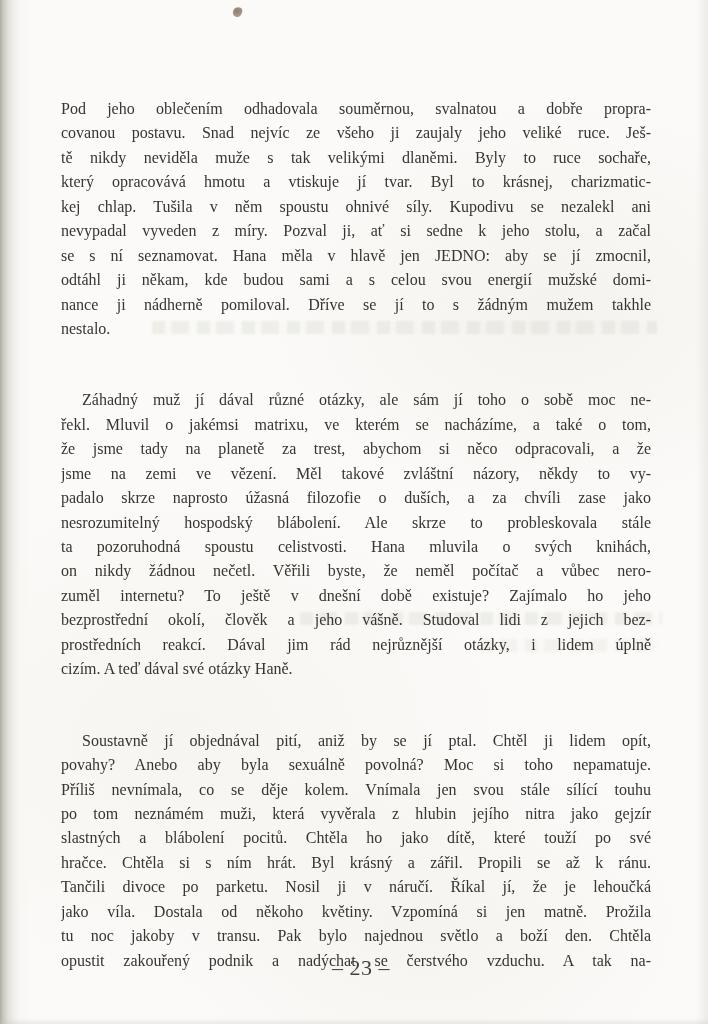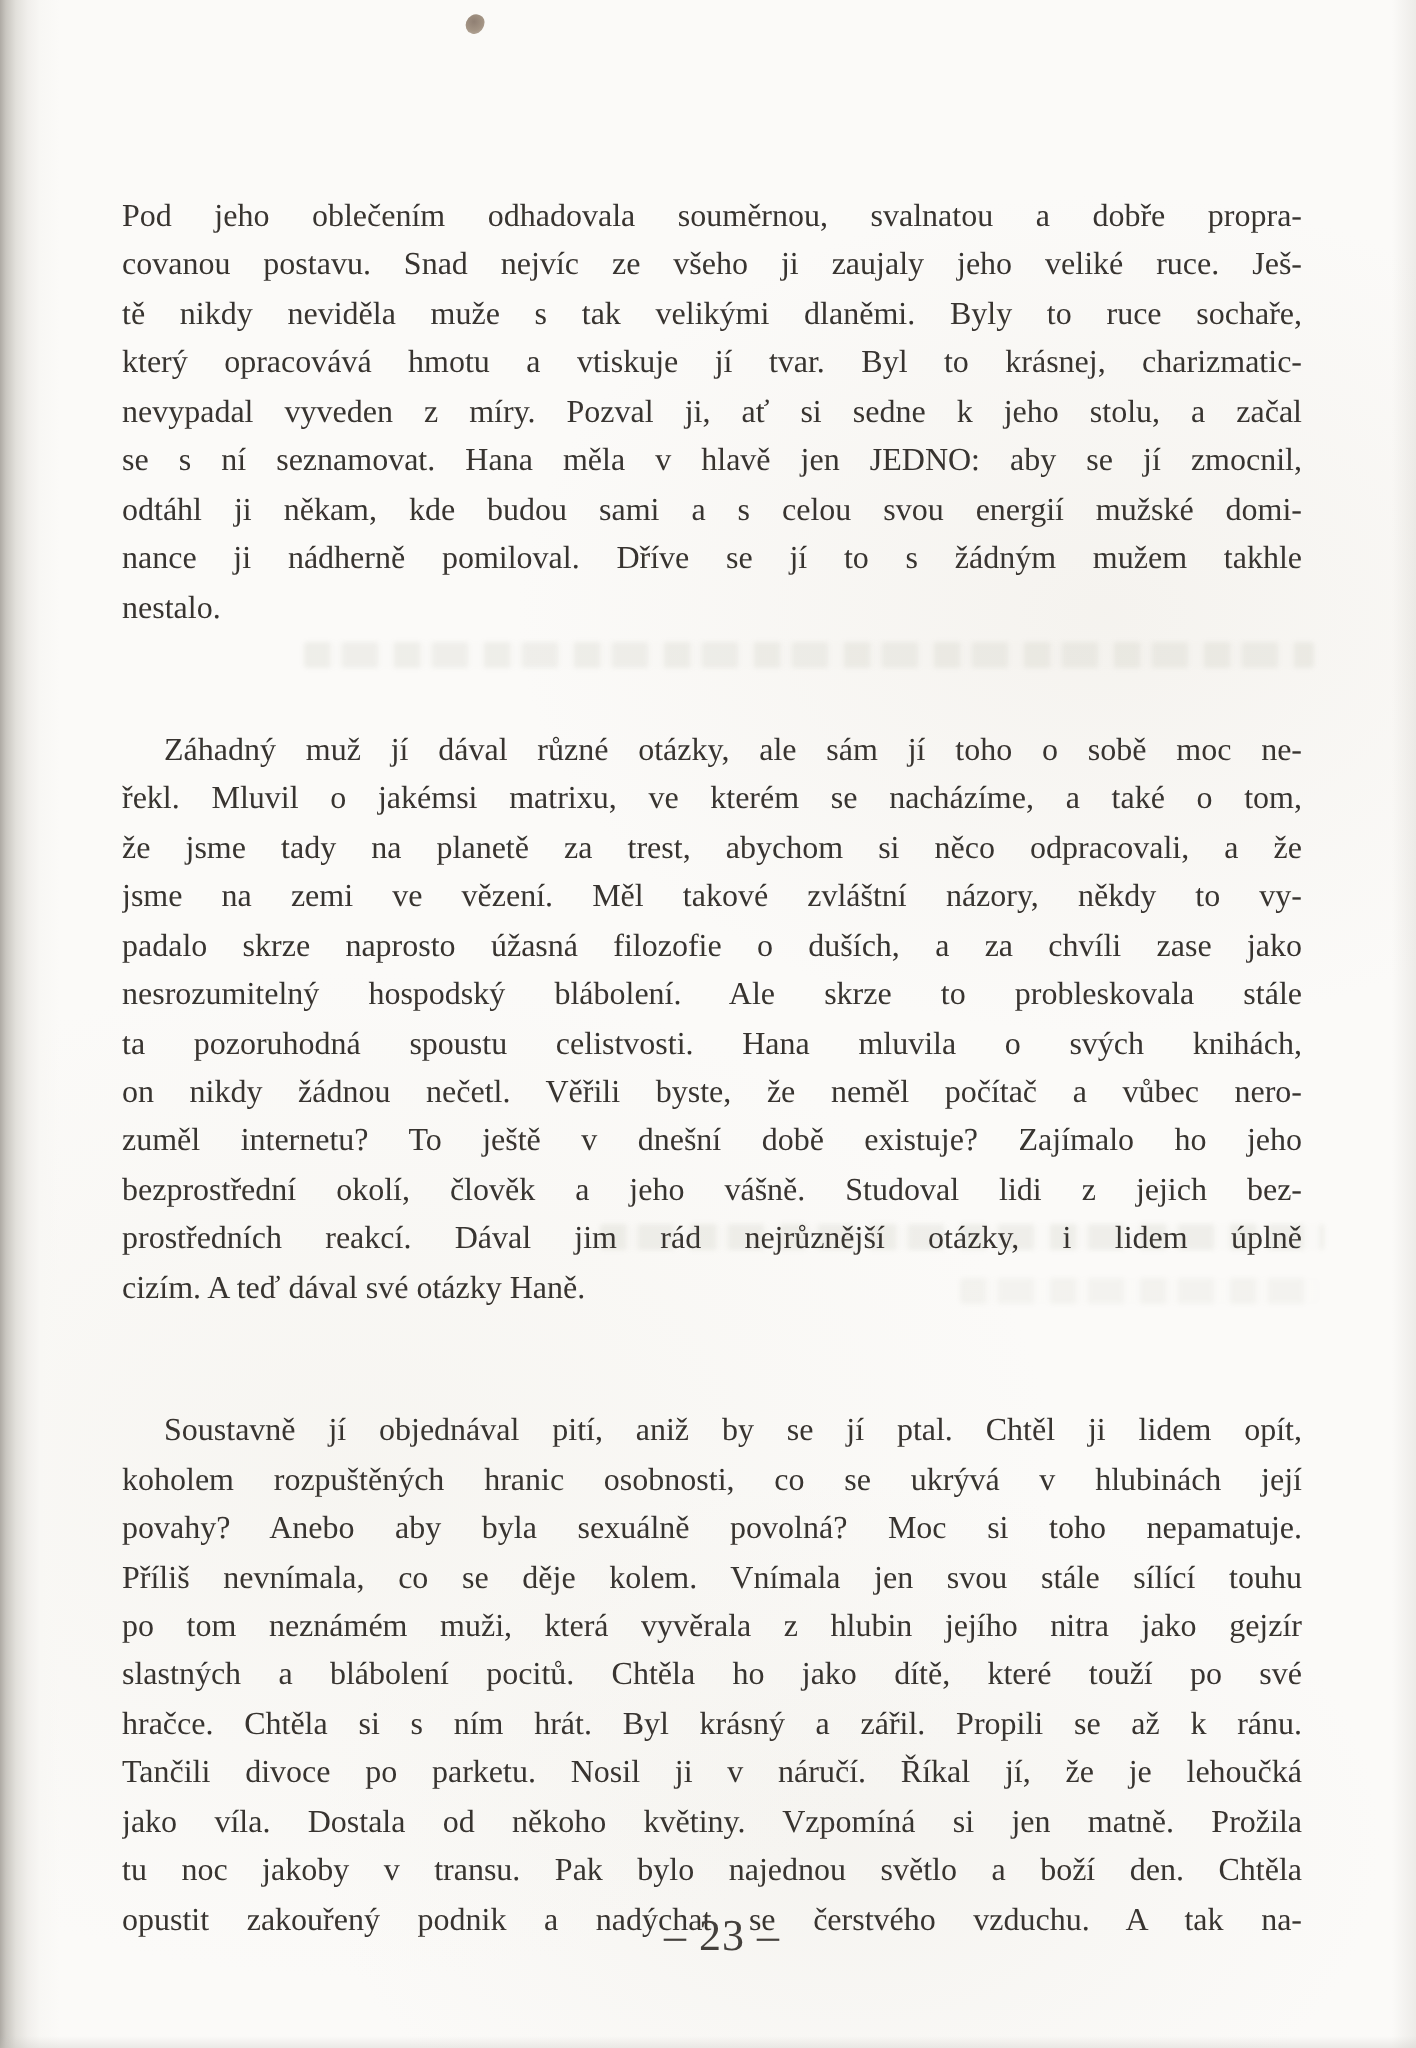--- a/index.html
+++ b/index.html
@@ -120,20 +120,21 @@
   <div class="ghost ghost-1"></div>
   <div class="ghost ghost-2"></div>
   <div class="ghost ghost-3"></div>
 
   <main class="text-block" id="text-block">
       <div class="paragraph">
         <div class="line">Pod jeho oblečením odhadovala souměrnou, svalnatou a dobře propra-</div>
         <div class="line">covanou postavu. Snad nejvíc ze všeho ji zaujaly jeho veliké ruce. Ješ-</div>
         <div class="line">tě nikdy neviděla muže s tak velikými dlaněmi. Byly to ruce sochaře,</div>
         <div class="line">který opracovává hmotu a vtiskuje jí tvar. Byl to krásnej, charizmatic-</div>
+        <div class="line">kej chlap. Tušila v něm spoustu ohnivé síly. Kupodivu se nezalekl ani</div>
         <div class="line">nevypadal vyveden z míry. Pozval ji, ať si sedne k jeho stolu, a začal</div>
         <div class="line">se s ní seznamovat. Hana měla v hlavě jen JEDNO: aby se jí zmocnil,</div>
         <div class="line">odtáhl ji někam, kde budou sami a s celou svou energií mužské domi-</div>
         <div class="line">nance ji nádherně pomiloval. Dříve se jí to s žádným mužem takhle</div>
         <div class="line short">nestalo.</div>
       </div>
       <div class="paragraph">
         <div class="line">Záhadný muž jí dával různé otázky, ale sám jí toho o sobě moc ne-</div>
         <div class="line">řekl. Mluvil o jakémsi matrixu, ve kterém se nacházíme, a také o tom,</div>
         <div class="line">že jsme tady na planetě za trest, abychom si něco odpracovali, a že</div>
@@ -142,21 +143,20 @@
         <div class="line">nesrozumitelný hospodský blábolení. Ale skrze to probleskovala stále</div>
         <div class="line">ta pozoruhodná spoustu celistvosti. Hana mluvila o svých knihách,</div>
         <div class="line">on nikdy žádnou nečetl. Věřili byste, že neměl počítač a vůbec nero-</div>
         <div class="line">zuměl internetu? To ještě v dnešní době existuje? Zajímalo ho jeho</div>
         <div class="line">bezprostřední okolí, člověk a jeho vášně. Studoval lidi z jejich bez-</div>
         <div class="line">prostředních reakcí. Dával jim rád nejrůznější otázky, i lidem úplně</div>
         <div class="line short">cizím. A teď dával své otázky Haně.</div>
       </div>
       <div class="paragraph">
         <div class="line">Soustavně jí objednával pití, aniž by se jí ptal. Chtěl ji lidem opít,</div>
-        <div class="line">koholem rozpuštěných hranic osobnosti, co se ukrývá v hlubinách její</div>
         <div class="line">povahy? Anebo aby byla sexuálně povolná? Moc si toho nepamatuje.</div>
         <div class="line">Příliš nevnímala, co se děje kolem. Vnímala jen svou stále sílící touhu</div>
         <div class="line">po tom neznámém muži, která vyvěrala z hlubin jejího nitra jako gejzír</div>
         <div class="line">slastných a blábolení pocitů. Chtěla ho jako dítě, které touží po své</div>
         <div class="line">hračce. Chtěla si s ním hrát. Byl krásný a zářil. Propili se až k ránu.</div>
         <div class="line">Tančili divoce po parketu. Nosil ji v náručí. Říkal jí, že je lehoučká</div>
         <div class="line">jako víla. Dostala od někoho květiny. Vzpomíná si jen matně. Prožila</div>
         <div class="line">tu noc jakoby v transu. Pak bylo najednou světlo a boží den. Chtěla</div>
         <div class="line">opustit zakouřený podnik a nadýchat se čerstvého vzduchu. A tak na-</div>
       </div>

